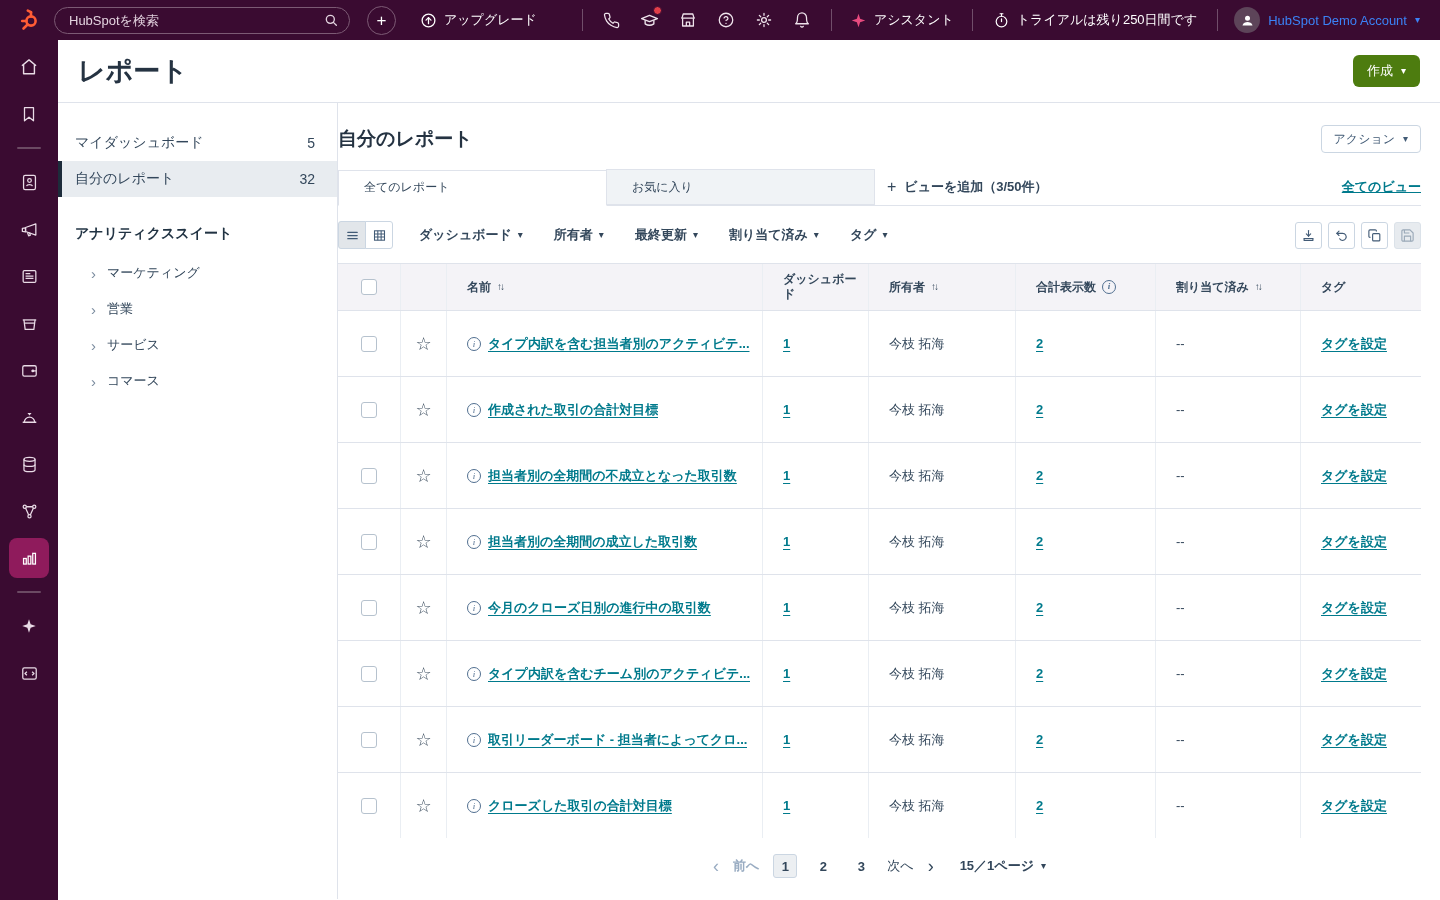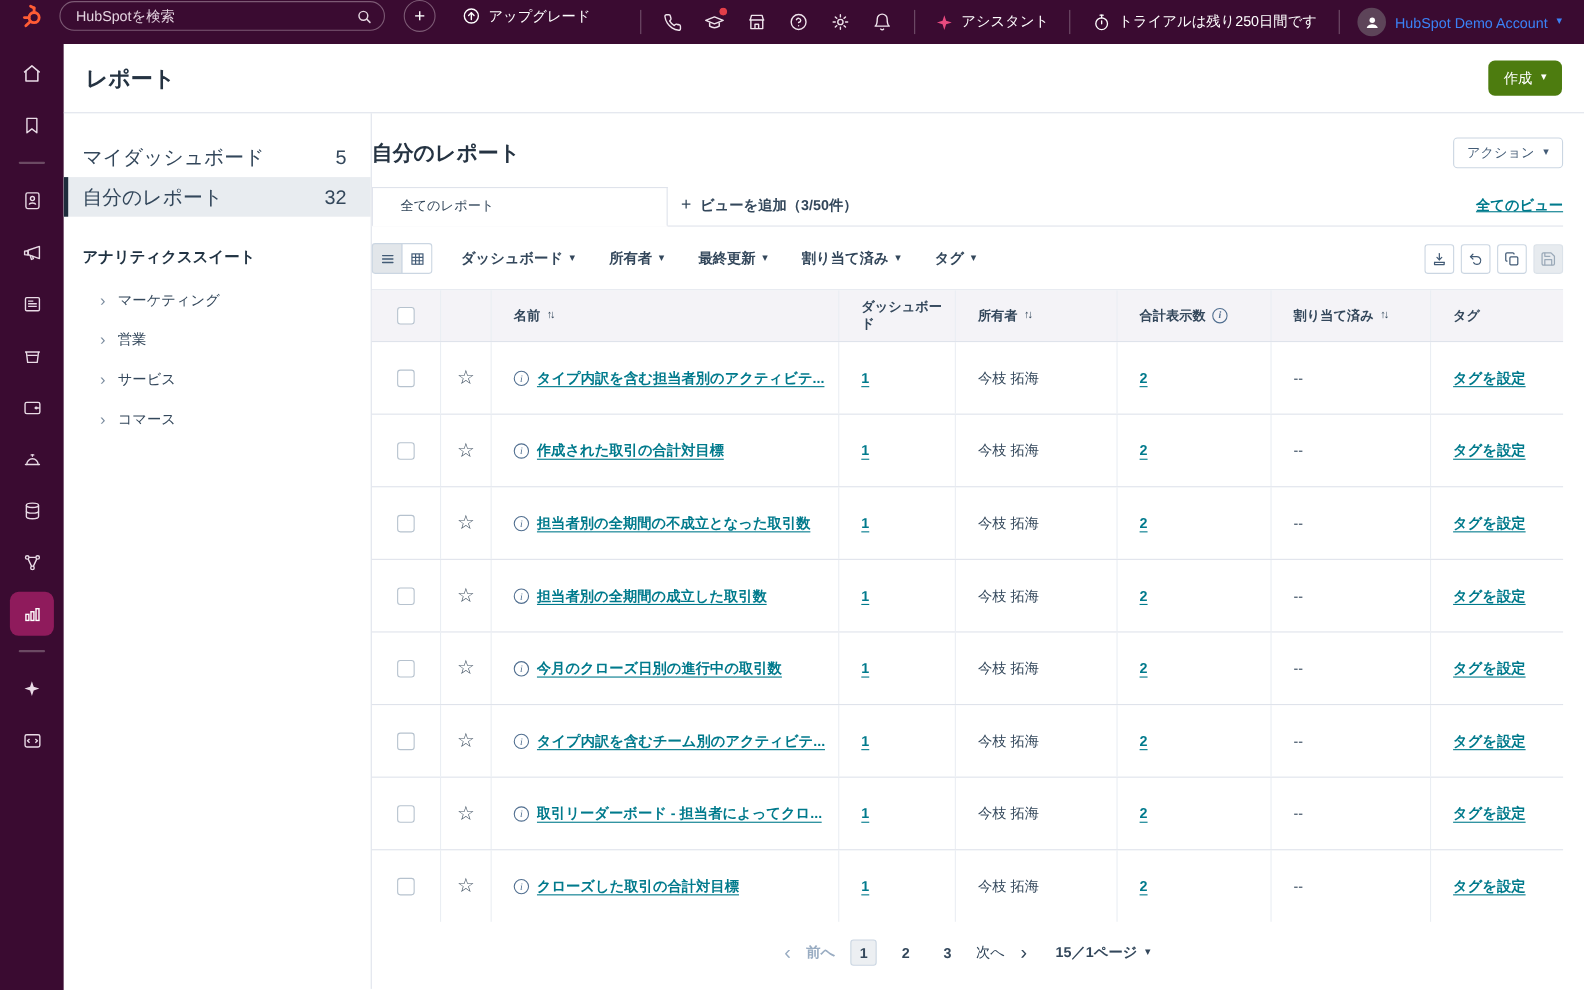--- a/index.html
+++ b/index.html
@@ -8,21 +8,21 @@
     --magenta:#8f1b5c; --pink:#e84a7f; --red:#e23e49;
     --navy:#33475b; --dark:#253342; --muted:#99acc2; --mid:#516f90;
     --teal:#007a8c; --border:#dfe3eb; --soft:#eaeef3;
     --btn-border:#cbd6e2; --thead:#f4f3f7; --tab-bg:#f0f3f6;
   }
   *{box-sizing:border-box;margin:0;padding:0;font-family:"Liberation Sans","DejaVu Sans",sans-serif;}
   html,body{width:1440px;height:900px;overflow:hidden;background:#fff;color:var(--navy);}
   .app{width:1440px;height:900px;position:relative;}
 
   
-  .topbar{position:absolute;left:0;top:0;width:1440px;height:40px;background:var(--plum);display:flex;align-items:flex-start;z-index:5;}
+  .topbar{position:absolute;left:0;top:0;width:1440px;height:40px;background:var(--plum);display:flex;align-items:center;z-index:5;}
   .tb-left{display:flex;align-items:center;}
   .logo{margin-left:16px;display:flex;align-items:center;color:#ff5c35;}
   .tb-search{margin-left:14px;width:296px;height:27px;border:1px solid var(--plum-line);border-radius:14px;display:flex;align-items:center;padding:0 10px 0 14px;}
   .tb-search input{flex:1;background:transparent;border:none;outline:none;color:#fff;font-size:13px;}
   .tb-search input::placeholder{color:#e3d3df;}
   .tb-search .ic{color:#e3d3df;}
   .tb-plus{margin-left:17px;width:29px;height:29px;border:1px solid var(--plum-line);border-radius:50%;background:transparent;color:#fff;font-size:17px;line-height:27px;text-align:center;cursor:pointer;}
   .tb-upgrade{margin-left:24px;display:flex;align-items:center;gap:7px;color:#fff;font-size:13px;cursor:pointer;}
   .tb-right{margin-left:auto;display:flex;align-items:center;height:100%;padding-right:14px;}
   .tb-iconbtn{position:relative;width:38px;height:40px;display:flex;align-items:center;justify-content:center;color:#efe4ec;cursor:pointer;background:none;border:none;}
@@ -37,31 +37,31 @@
 
   
   .rail{position:absolute;left:0;top:40px;width:58px;height:860px;background:var(--plum);display:flex;flex-direction:column;align-items:center;padding-top:7px;}
   .rail-btn{width:40px;height:40px;margin-bottom:7px;border-radius:8px;display:flex;align-items:center;justify-content:center;color:var(--rail-ic);cursor:pointer;background:none;border:none;}
   .rail-btn.active{background:var(--magenta);color:#fff;}
   .rail-div{width:24px;height:2px;background:#6b4a63;border-radius:1px;margin:6px 0 13px 0;}
 
   
   .page{position:absolute;left:58px;top:40px;width:1382px;height:860px;background:#fff;}
   .page-header{height:63px;border-bottom:1px solid var(--border);display:flex;align-items:center;padding:0 20px;}
-  .page-title{font-size:20px;font-weight:700;color:var(--dark);}
+  .page-title{font-size:27px;font-weight:700;color:var(--dark);}
   .create-btn{margin-left:auto;background:#4d7c0f;color:#fff;border:none;border-radius:6px;height:32px;padding:0 14px;font-size:13px;display:flex;align-items:center;gap:8px;cursor:pointer;}
   .page-body{display:flex;height:796px;}
 
   
   .sidebar{width:280px;border-right:1px solid var(--border);padding-top:22px;flex-shrink:0;}
   .sb-search{margin:0 26px 24px 17px;height:32px;border:1px solid var(--btn-border);border-radius:16px;display:flex;align-items:center;padding:0 12px 0 14px;}
   .sb-search input{flex:1;border:none;outline:none;font-size:13px;color:var(--navy);background:transparent;}
   .sb-search input::placeholder{color:var(--mid);}
   .sb-search .ic{color:var(--mid);}
-  .sb-item{height:36px;display:flex;align-items:center;padding:0 22px 0 17px;font-size:18px;color:var(--navy);cursor:pointer;position:relative;}
+  .sb-item{height:36px;display:flex;align-items:center;padding:0 22px 0 17px;font-size:14px;color:var(--navy);cursor:pointer;position:relative;}
   .sb-item .count{margin-left:auto;}
   .sb-item.active{background:#e8ecf0;}
   .sb-item.active::before{content:"";position:absolute;left:0;top:0;width:4px;height:100%;background:#1d2c3b;}
   .sb-section{margin:28px 0 0 17px;font-size:14px;font-weight:700;color:#213343;}
   .sb-tree{margin-top:12px;}
   .tree-item{height:36px;display:flex;align-items:center;padding-left:33px;gap:11px;font-size:13px;color:var(--navy);cursor:pointer;}
   .tree-item .chev{color:#7a8b9e;font-size:15px;line-height:1;}
 
   
   .content{flex:1;padding:0 19px 0 0;position:relative;}
@@ -361,20 +361,21 @@
         <div class="content-head">
           <h2 class="content-title">自分のレポート</h2>
           <button class="actions-btn">
             <span>アクション</span>
             <span class="caret">▾</span>
           </button>
         </div>
 
         <div class="tabs">
           <div class="tab active">全てのレポート</div>
+          <div class="tab">お気に入り</div>
           <div class="add-view">
             <span class="plus">+</span>
             <span>ビューを追加（3/50件）</span>
           </div>
           <a class="all-views">全てのビュー</a>
         </div>
 
         <div class="controls">
           <div class="toggle-group">
             <button class="toggle-btn active">

